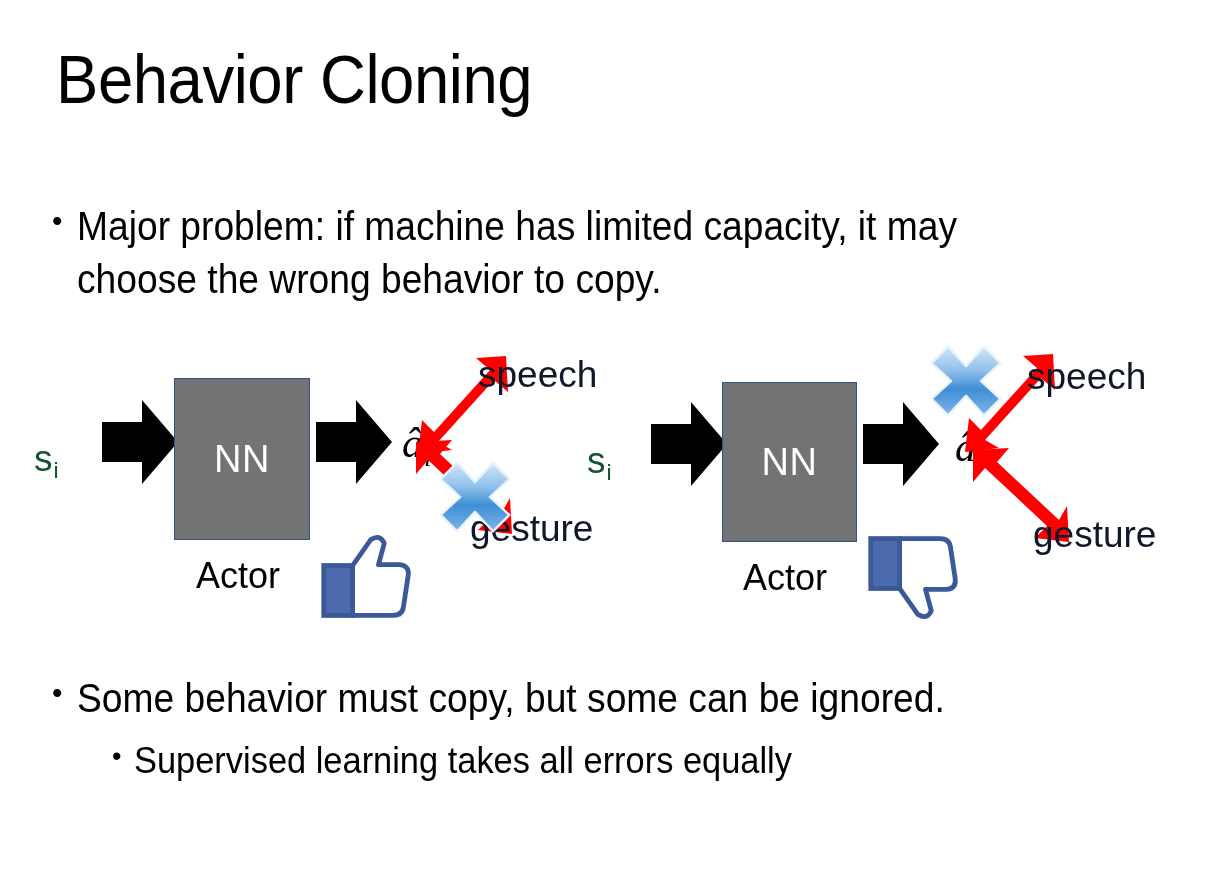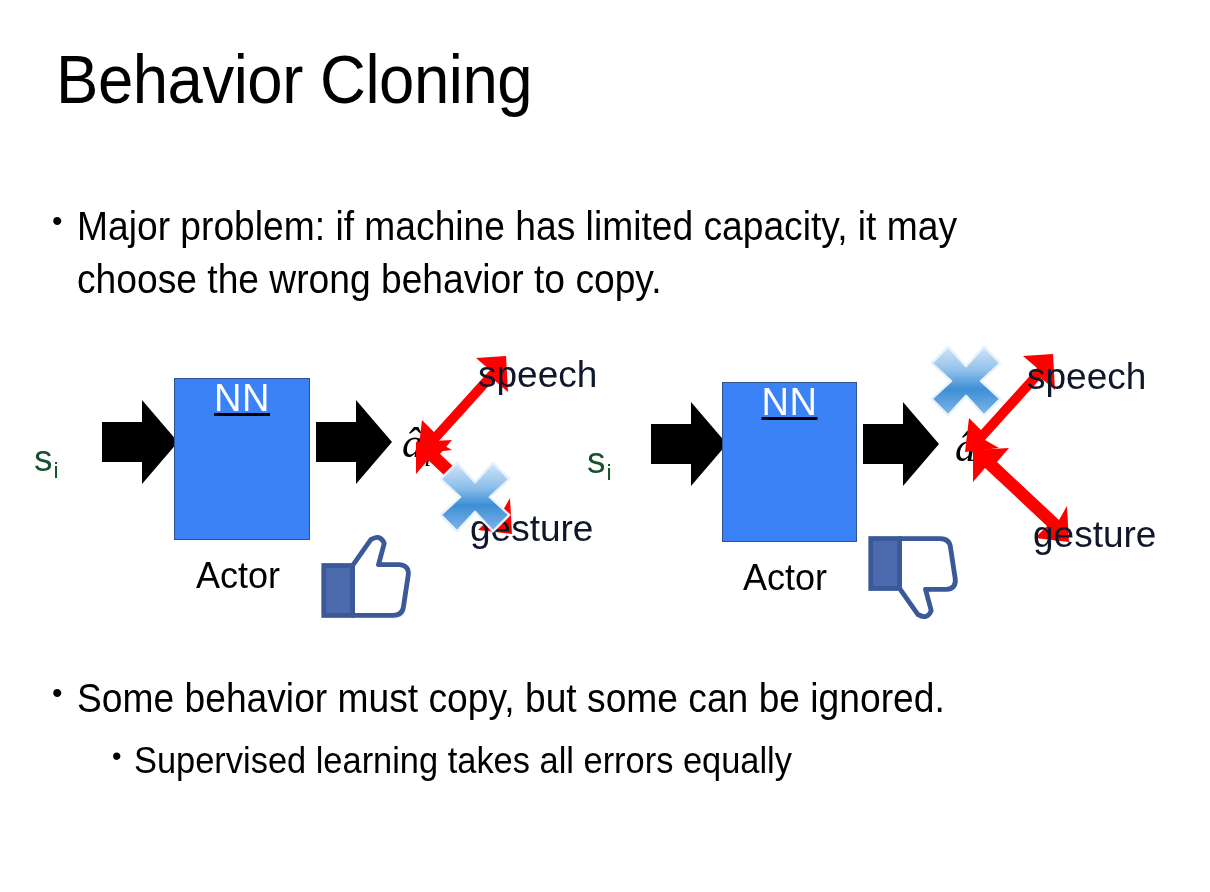--- a/index.html
+++ b/index.html
@@ -134,26 +134,26 @@
   .block-arrow {
     position: absolute;
     width: 76px;
     height: 88px;
   }
   .block-arrow svg { display: block; width: 100%; height: 100%; }
 
   
   .nn-box {
     position: absolute;
-    background: #3b82f6;
+    background: #737373;
     border: 1.5px solid #2F528F;
     box-sizing: border-box;
     display: flex;
+    align-items: center;
     justify-content: center;
-    text-decoration: underline;
   }
   .nn-label {
     color: #ffffff;
     font-family: "Liberation Sans", sans-serif;
     font-size: 38px;
     line-height: 1;
     letter-spacing: 0.5px;
   }
 
   

